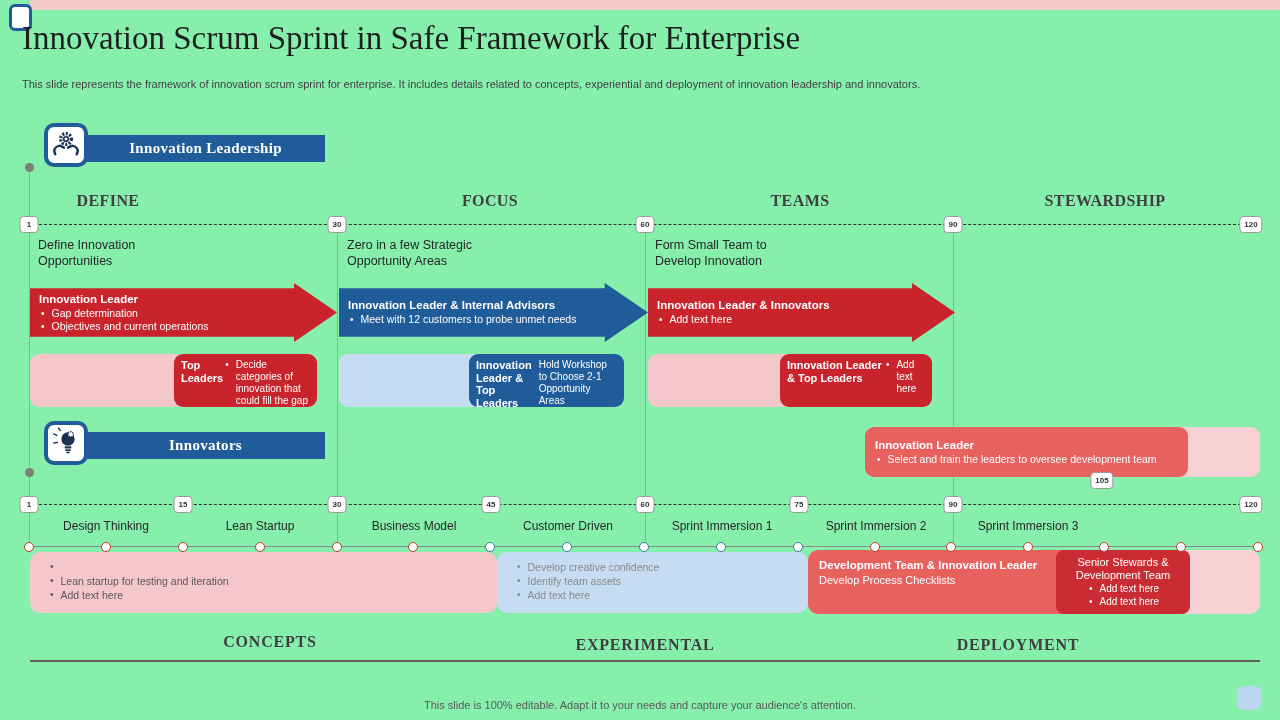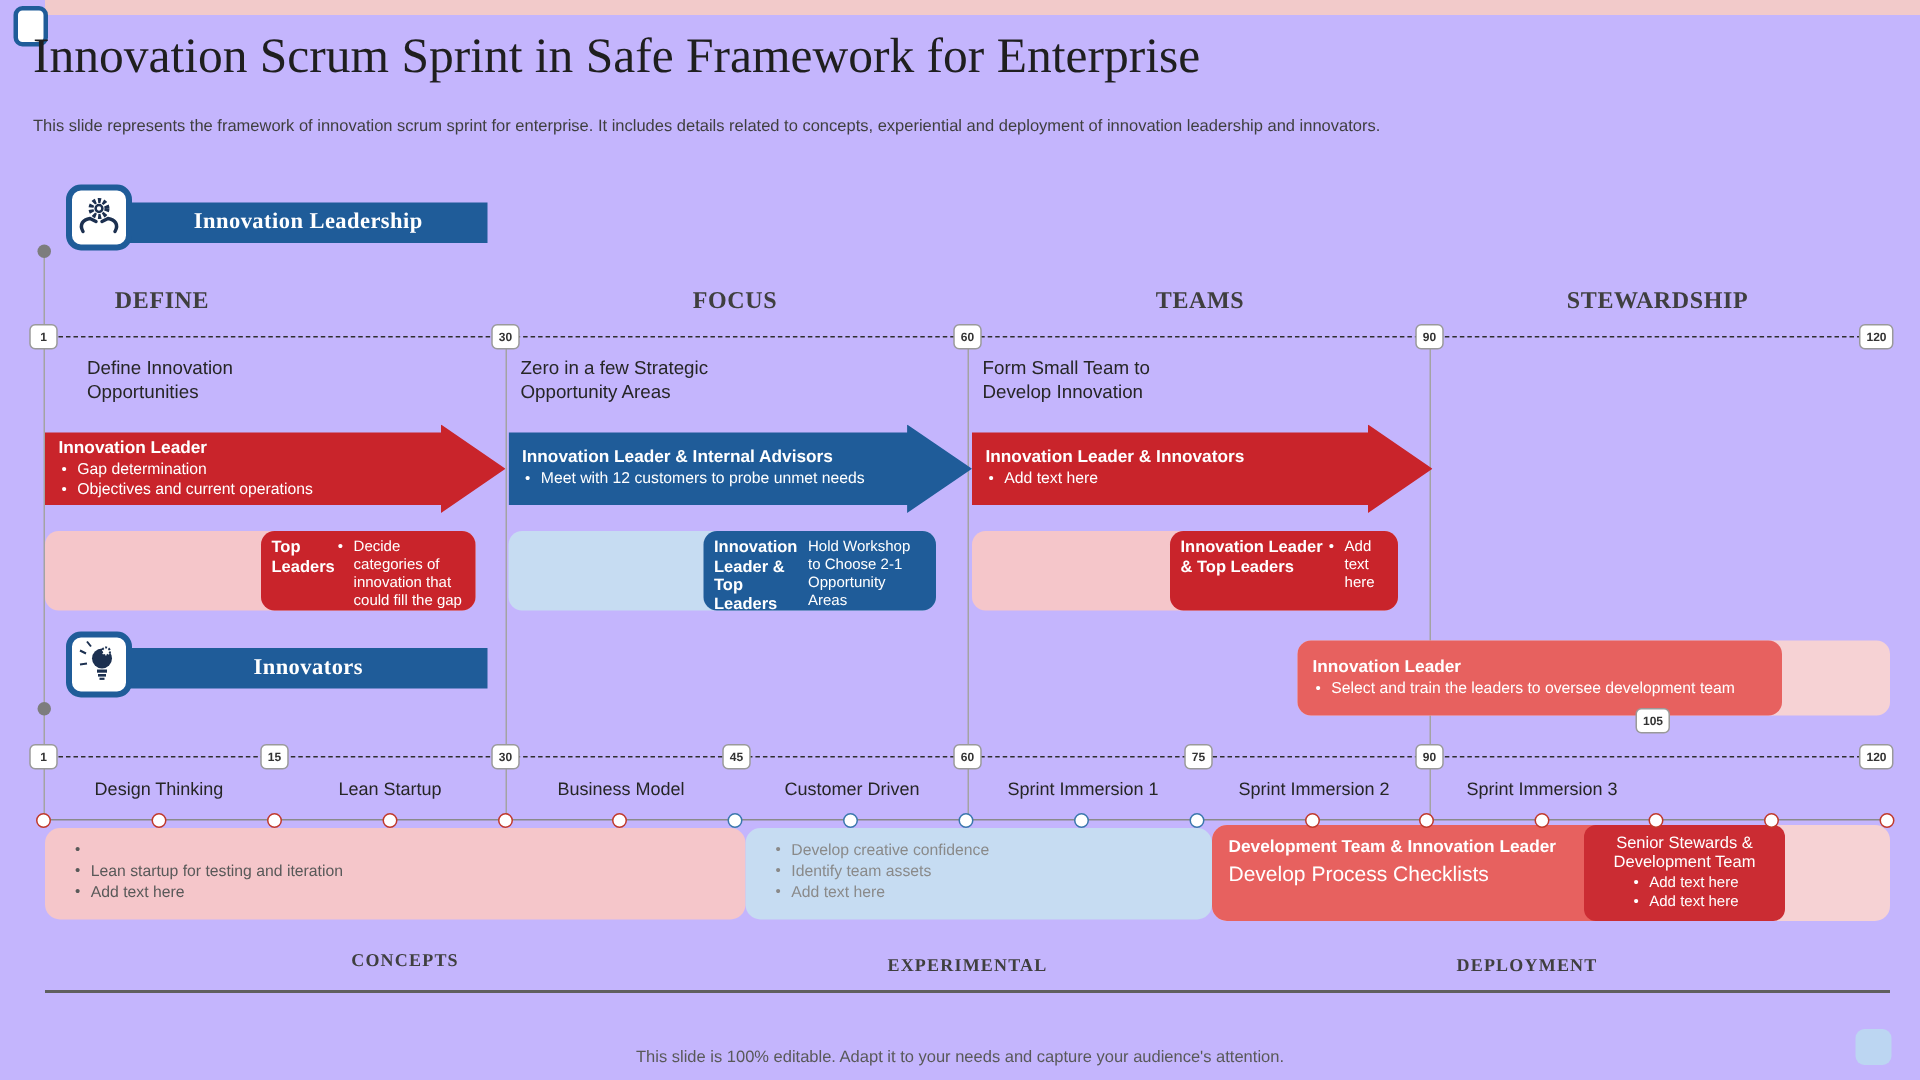--- a/index.html
+++ b/index.html
@@ -1,35 +1,35 @@
 <!DOCTYPE html>
 <html><head>
 <meta charset="utf-8">
 <style>
   html,body{margin:0;padding:0;background:#fff;}
-  .slide{position:relative;width:1280px;height:720px;background:#c4b5fd;overflow:hidden;
+  .slide{position:relative;width:1280px;height:720px;background:#86efac;overflow:hidden;
          font-family:"Liberation Sans",sans-serif;}
   .abs{position:absolute;}
   
   .topbar{left:30px;top:0;width:1250px;height:10px;background:#f2caca;}
   .corner-sq{left:9px;top:4px;width:17px;height:21px;border:3px solid #1f5c99;border-radius:6px;background:#fff;}
   .title{left:22px;top:20px;font-family:"Liberation Serif",serif;font-size:33px;color:#1f1f1f;font-weight:400;}
   .subtitle{left:22px;top:78px;font-size:11px;color:#3f3f3f;}
   
   .icon-box{width:44px;height:44px;border:4px solid #1f5c99;border-radius:10px;background:#fff;z-index:4;
             display:flex;align-items:center;justify-content:center;box-sizing:border-box;}
   .badge-bar{width:239px;height:27px;background:#1f5c99;z-index:3;display:flex;align-items:center;justify-content:center;
              color:#fff;font-family:"Liberation Serif",serif;font-weight:bold;font-size:15px;letter-spacing:.3px;}
   .dot{width:9px;height:9px;border-radius:50%;background:#7d7d7d;z-index:2;}
   .vline{width:1px;background:#a3a3a3;z-index:0;}
   .dash{border-top:1.5px dashed #2f2f2f;height:0;z-index:1;}
   .mk{transform:translateX(-50%);background:#fff;border:1px solid #9a9a9a;border-radius:4px;
       font-size:8px;font-weight:bold;color:#333;padding:3px 4px;min-width:9px;text-align:center;z-index:2;line-height:9px;}
   .ph{transform:translateX(-50%);font-family:"Liberation Serif",serif;font-weight:bold;font-size:16px;color:#3f3f3f;letter-spacing:.4px;z-index:2;}
-  .ph2{transform:translateX(-50%);font-family:"Liberation Serif",serif;font-weight:bold;font-size:12px;color:#3f3f3f;letter-spacing:.8px;z-index:2;}
+  .ph2{transform:translateX(-50%);font-family:"Liberation Serif",serif;font-weight:bold;font-size:16px;color:#3f3f3f;letter-spacing:.8px;z-index:2;}
   .step{font-size:12.5px;color:#262626;width:220px;line-height:16px;z-index:2;}
   
   .arrow{top:283px;height:59px;color:#fff;display:flex;flex-direction:column;justify-content:center;
          padding:0 46px 0 9px;box-sizing:border-box;z-index:2;
          clip-path:polygon(0 9%,86% 9%,86% 0,100% 50%,86% 100%,86% 91%,0 91%);}
   .arrow .t{font-weight:bold;font-size:11.5px;margin-bottom:2px;}
   .bl{display:flex;gap:7px;font-size:10.5px;line-height:13px;padding-left:2px;}
   .bl .d{font-size:10px;}
   
   .co{top:354px;height:53px;border-radius:9px;z-index:2;}
@@ -49,21 +49,21 @@
   .nd{top:542px;width:8px;height:8px;border-radius:50%;background:#fff;transform:translateX(-50%);z-index:3;}
   .nd-r{border:1.5px solid #c0392b;}
   .nd-b{border:1.5px solid #3a77ad;}
   
   .band{top:552px;height:61px;border-radius:10px;z-index:2;box-sizing:border-box;padding:8px 8px 0 12px;}
   .band .bl{font-size:10.5px;line-height:14px;padding-left:8px;}
   .dep-out{left:808px;top:550px;width:452px;height:64px;background:#f6d2d4;border-radius:10px;z-index:2;}
   .dep-in{position:absolute;left:0;top:0;height:64px;width:382px;background:#e7615f;border-radius:10px;color:#fff;box-sizing:border-box;}
   .dep-txt{position:absolute;left:11px;top:8px;width:235px;}
   .dep-txt .t{font-weight:bold;font-size:11.5px;line-height:14px;}
-  .dep-txt .l{font-size:14px;margin-top:2px;}
+  .dep-txt .l{font-size:11px;margin-top:2px;}
   .dep-dark{position:absolute;left:248px;top:0;width:134px;height:64px;background:#cb2c33;border-radius:8px;color:#fff;
             box-sizing:border-box;padding:6px 7px;}
   .dep-dark .t{font-weight:normal;font-size:11px;line-height:13px;text-align:center;}
   .dep-dark .bl{font-size:10px;line-height:13px;justify-content:center;}
   .rule{left:30px;top:660px;width:1230px;height:2px;background:#5f5f5f;}
   .footer{left:0;top:699px;width:1280px;text-align:center;font-size:11px;color:#595959;}
   .br-sq{left:1237px;top:686px;width:24px;height:24px;background:#bcd6f2;border-radius:6px;}
 </style>
 </head>
 <body>
@@ -97,21 +97,21 @@
   <div class="abs ph" style="left:800px;top:192px;">TEAMS</div>
   <div class="abs ph" style="left:1105px;top:192px;">STEWARDSHIP</div>
 
   <div class="abs dash" style="left:29px;top:224px;width:1222px;"></div>
   <div class="abs mk" style="left:29px;top:216px;">1</div>
   <div class="abs mk" style="left:337px;top:216px;">30</div>
   <div class="abs mk" style="left:645px;top:216px;">60</div>
   <div class="abs mk" style="left:953px;top:216px;">90</div>
   <div class="abs mk" style="left:1251px;top:216px;">120</div>
 
-  <div class="abs step" style="left:38px;top:237px;width:160px;margin-left:20px;">Define Innovation Opportunities</div>
+  <div class="abs step" style="left:38px;top:237px;width:160px;">Define Innovation Opportunities</div>
   <div class="abs step" style="left:347px;top:237px;width:180px;">Zero in a few Strategic Opportunity Areas</div>
   <div class="abs step" style="left:655px;top:237px;width:160px;">Form Small Team to Develop Innovation</div>
 
   <div class="abs arrow" style="left:30px;width:307px;background:#c9242b;">
     <div class="t">Innovation  Leader</div>
     <div class="bl">
         <span class="d">•</span>
         <span>Gap determination</span>
       </div>
     <div class="bl">

